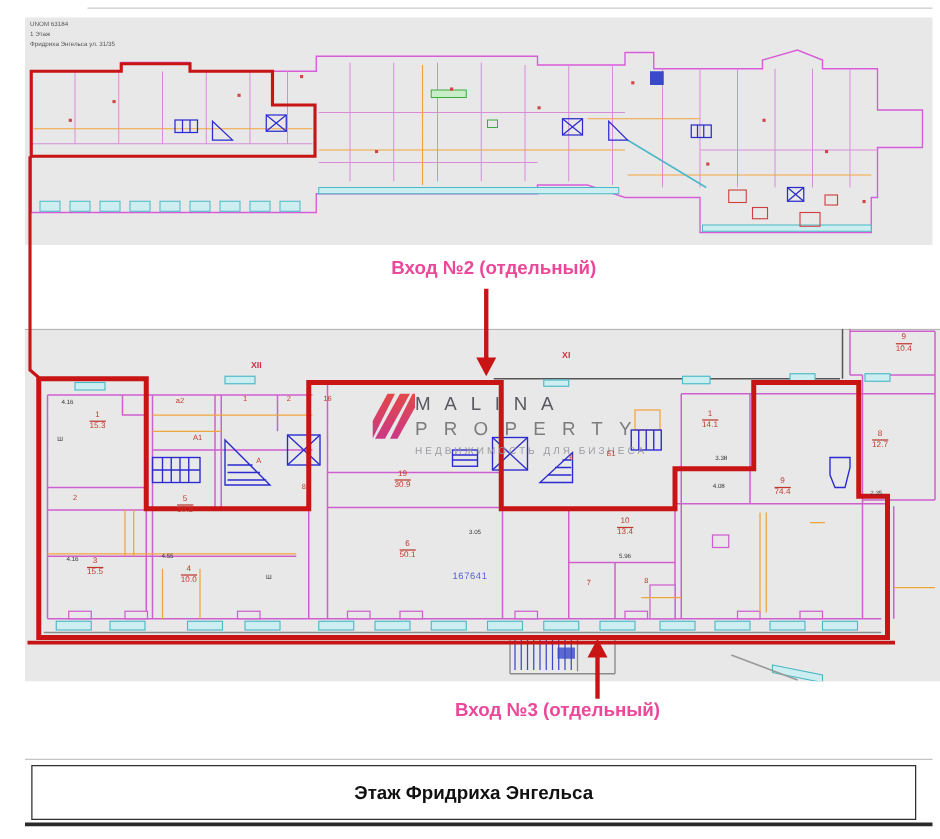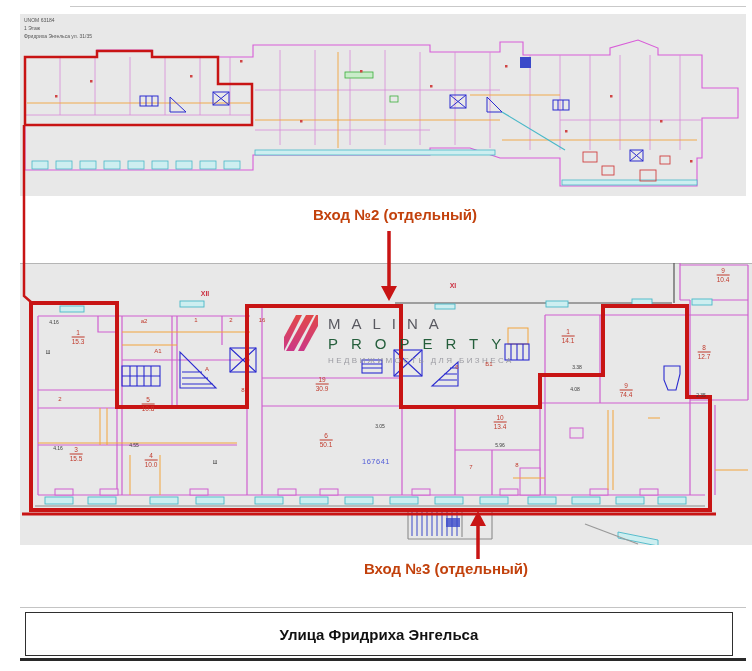--- a/index.html
+++ b/index.html
@@ -14,28 +14,28 @@
   .overlay{z-index:5;}
   .labels-layer{position:absolute;inset:0;z-index:7;pointer-events:none;}
   .zone{position:absolute;transform:translate(-50%,-50%);color:#cc3344;font-size:7px;font-weight:bold;}
   .slabel{position:absolute;transform:translate(-50%,-50%);color:#c0392b;font-size:6px;}
   .dim{position:absolute;transform:translate(-50%,-50%);color:#3a3a3a;font-size:5px;}
   .fraction{position:absolute;transform:translate(-50%,-50%);color:#c0392b;font-size:6.5px;
             line-height:6.5px;text-align:center;}
   .fraction .num{display:block;border-bottom:0.7px solid #c0392b;padding:0 2px 0.5px 2px;}
   .fraction .den{display:block;padding-top:0.5px;}
   .cadastral{position:absolute;transform:translate(-50%,-50%);color:#5560d8;font-size:7.5px;letter-spacing:.5px;}
-  .annotation{position:absolute;width:200px;text-align:center;color:#c2410c;
+  .annotation{position:absolute;width:200px;text-align:center;color:#ec4899;
               font-size:15px;font-weight:bold;z-index:8;}
   #ann2{left:295px;top:206px;}
   #ann1{left:346px;top:560px;}
-  .watermark{position:absolute;left:284px;top:313px;display:flex;gap:10px;z-index:6;opacity:.92;}
+  .watermark{position:absolute;left:298px;top:313px;display:flex;z-index:6;opacity:.92;}
   .wm-text{padding-top:2px;}
   .wm-l1{font-size:15px;letter-spacing:11px;color:#4d4d55;font-weight:500;}
-  .wm-l2{font-size:15px;letter-spacing:13px;color:#14532d;font-weight:500;margin-top:3px;}
+  .wm-l2{font-size:15px;letter-spacing:13px;color:#737373;font-weight:500;margin-top:3px;}
   .wm-l3{font-size:8px;letter-spacing:2.4px;color:#95959c;margin-top:4px;}
   .street-box{position:absolute;left:25px;top:612px;width:706px;height:42px;background:#fff;
               border:1.5px solid #2f2f2f;display:flex;align-items:center;justify-content:center;
               font-size:15px;font-weight:bold;color:#111;z-index:8;}
   .street-topline{position:absolute;left:20px;top:607px;width:726px;height:1px;background:#c4c4c4;}
   .bottom-rule{position:absolute;left:20px;top:658px;width:726px;height:3px;background:#2a2a2a;}
 </style>
 </head>
 <body>
 
@@ -298,17 +298,17 @@
         <span class="den">10.4</span>
       </span>
       <span class="cadastral" style="left: 376px; top: 461px;">167641</span>
     </div>
 
   <div class="annotation" id="ann2">Вход №2 (отдельный)</div>
   <div class="annotation" id="ann1">Вход №3 (отдельный)</div>
 
   <div class="street-topline"></div>
   <div class="street-box">
-    <span>Улица Фридриха Энгельса</span>
+    <span>Этаж Фридриха Энгельса</span>
   </div>
   <div class="bottom-rule"></div>
 
 </div>
 
 </body></html>

